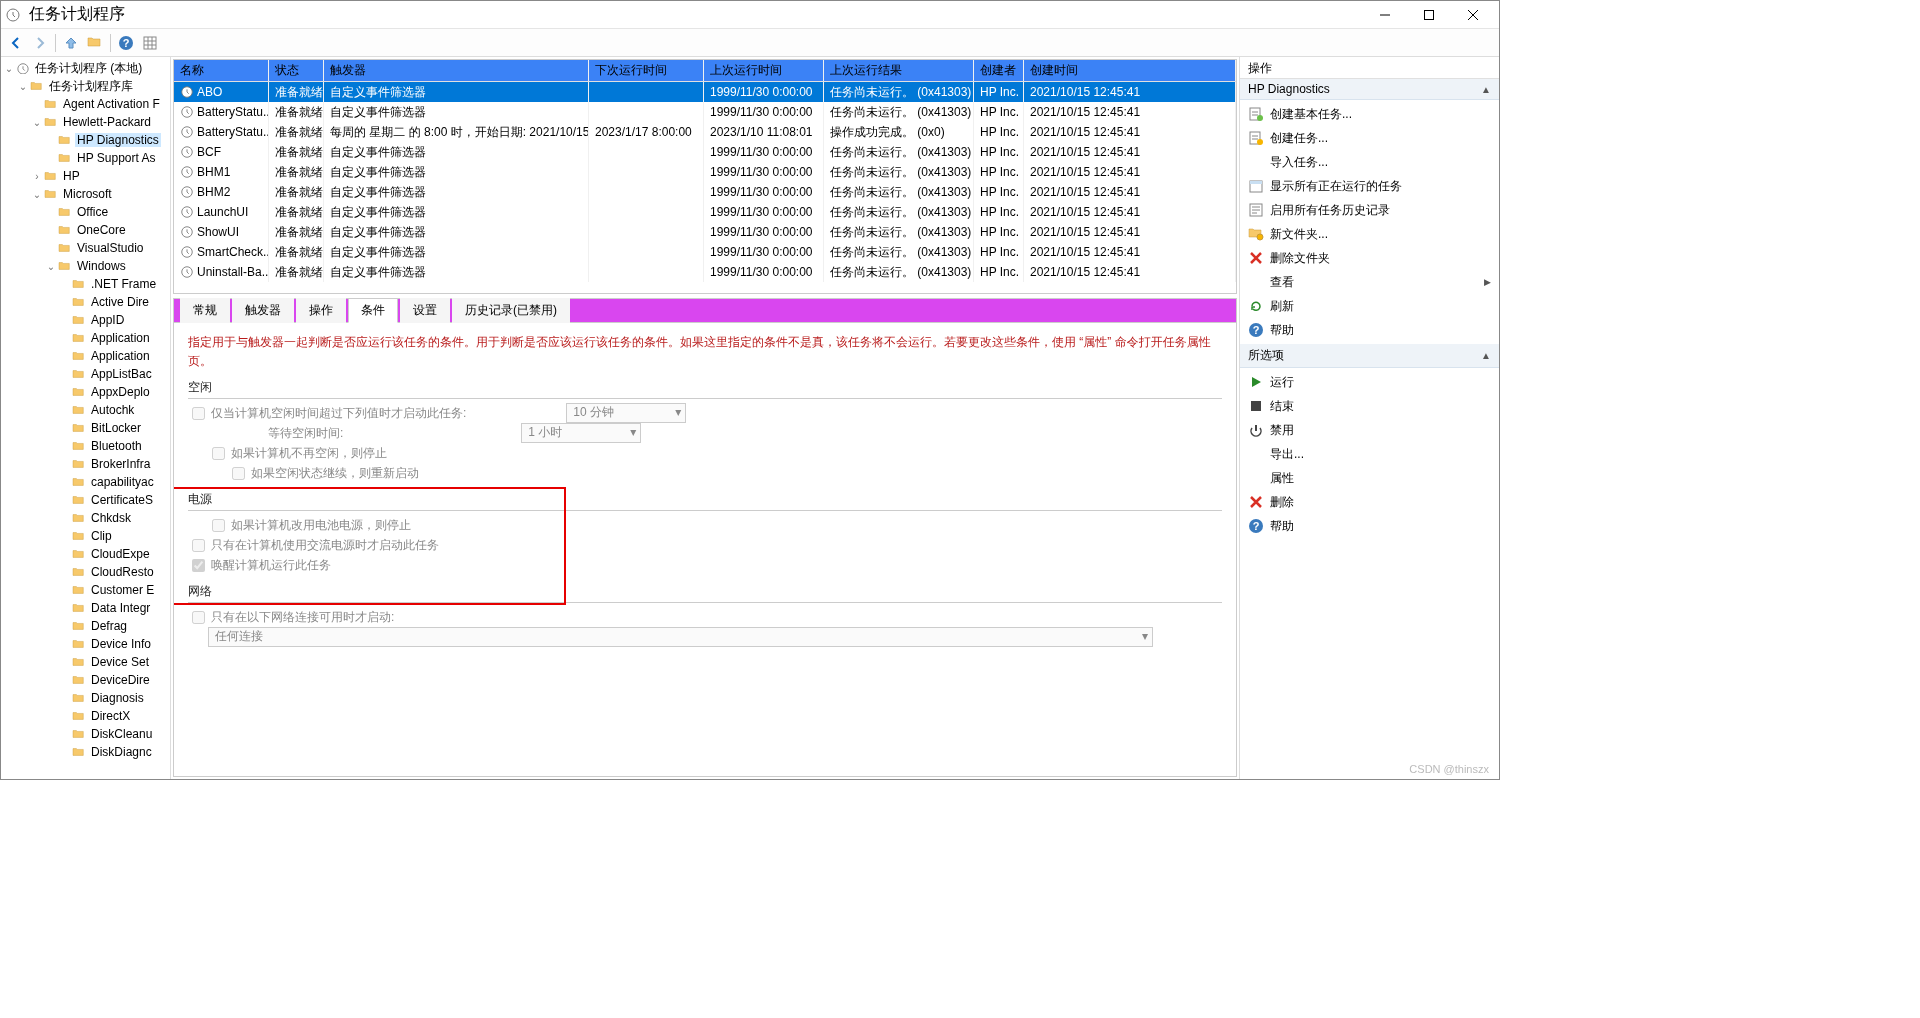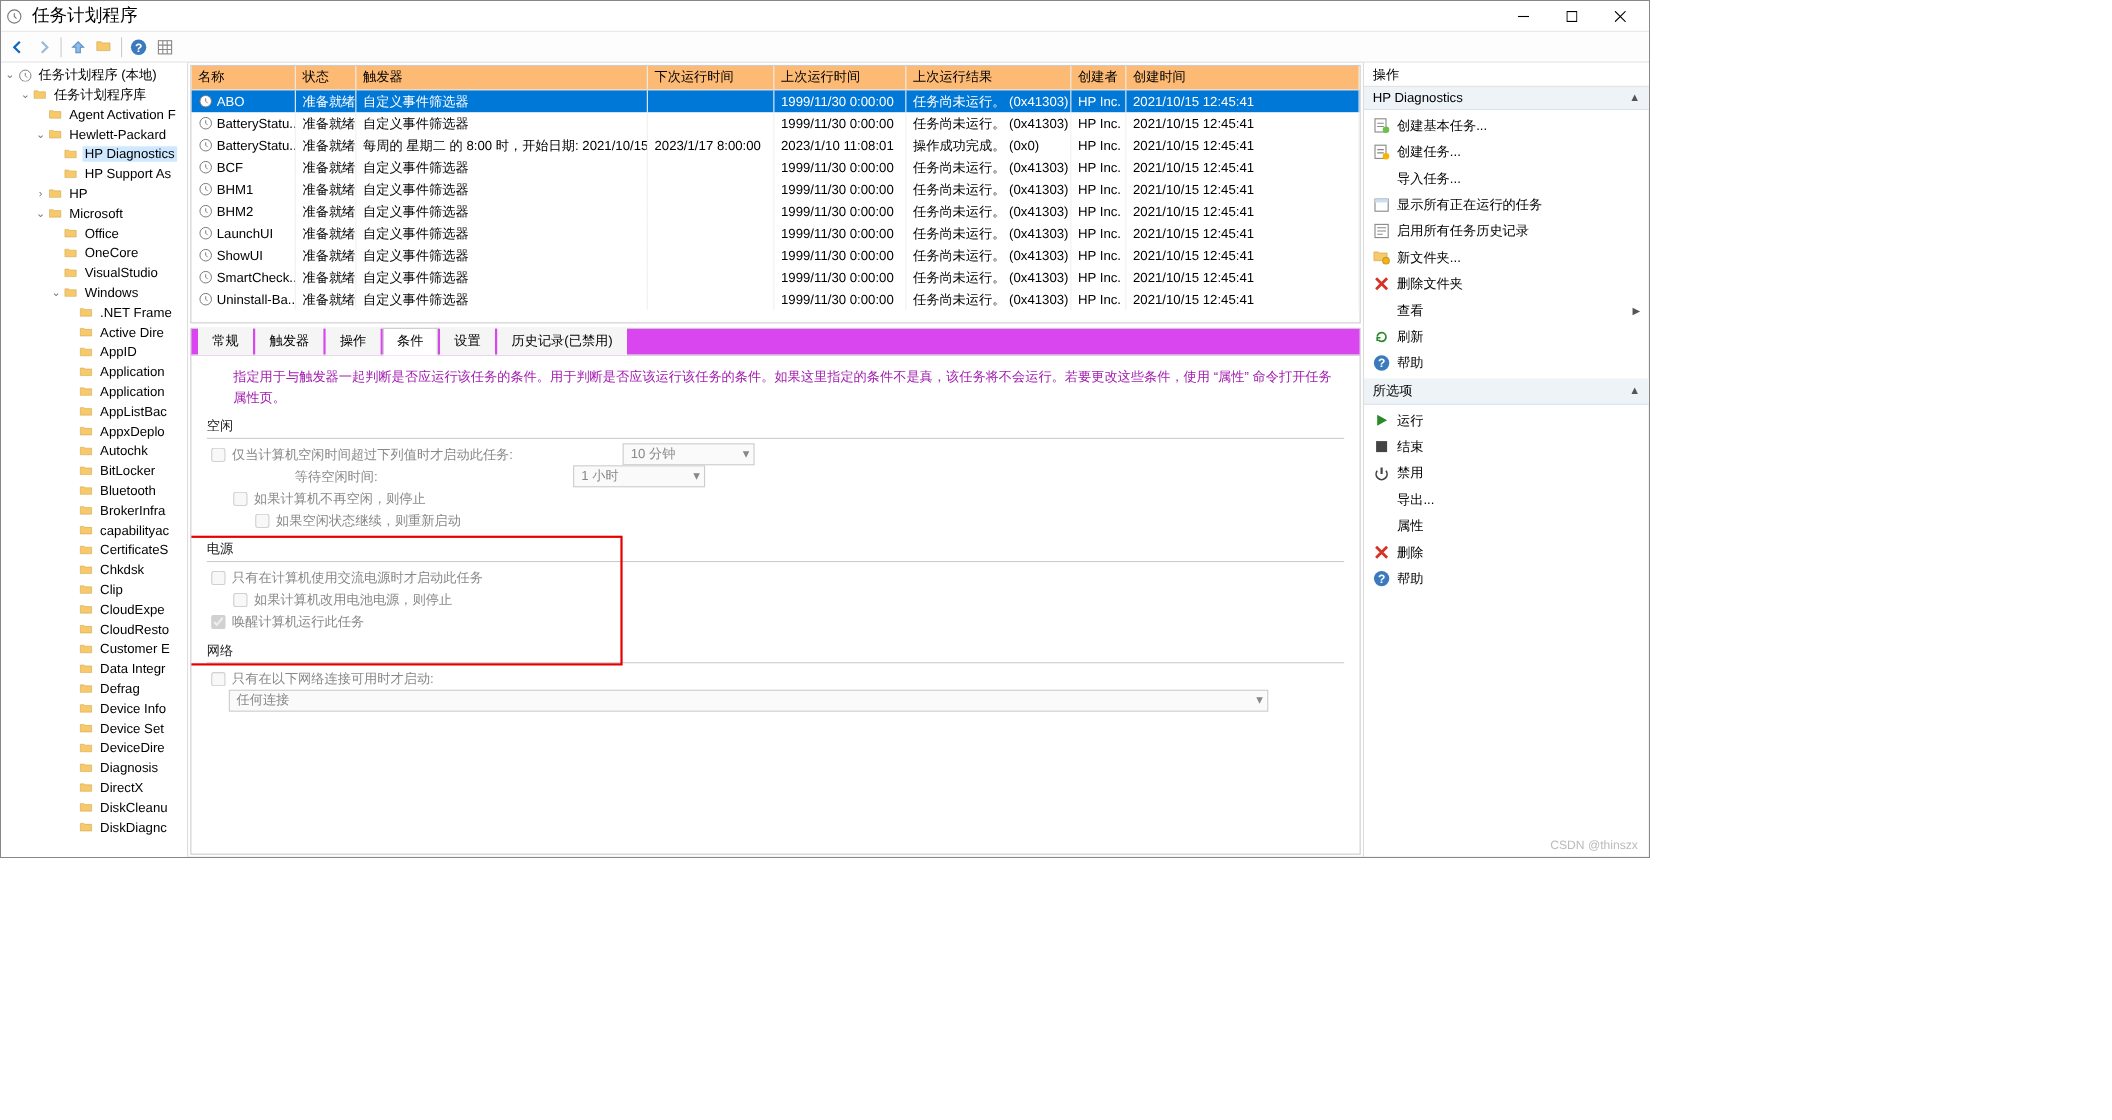--- a/index.html
+++ b/index.html
@@ -30,33 +30,33 @@
   .tnode { white-space:nowrap; height:18px; display:flex; align-items:center; padding-right:4px; cursor:default; }
   .tnode .arrow { width:12px; text-align:center; color:#777; font-size:10px; }
   .tnode .ficon { width:16px; height:14px; margin-right:2px; display:inline-flex; align-items:center; justify-content:center; }
   .tnode .label { padding:0 2px; }
   .tnode.sel .label { background:#cde8ff; }
   .folder-svg { width:14px; height:12px; }
 
   .mid-pane { flex:1; display:flex; flex-direction:column; min-width:0; }
 
   .task-grid { height:235px; border:1px solid #ccc; margin:2px; overflow:auto; }
-  .grid-head { display:flex; background:#fdba74; border-bottom:1px solid #e0e0e0; height:22px; align-items:center; font-weight:400; position:sticky; top:0; }
+  .grid-head { display:flex; background:#3b82f6; border-bottom:1px solid #e0e0e0; height:22px; align-items:center; font-weight:400; position:sticky; top:0; }
   .grid-head .col, .grid-row .col { padding:0 6px; overflow:hidden; text-overflow:ellipsis; white-space:nowrap; border-right:1px solid #f0f0f0; height:100%; display:flex; align-items:center; }
   .grid-row { display:flex; height:20px; align-items:flex-end; }
   .grid-row.sel { background:#0078d7; color:#fff; }
   .c0{width:95px;} .c1{width:55px;} .c2{width:265px;} .c3{width:115px;} .c4{width:120px;} .c5{width:150px;} .c6{width:50px;} .c7{flex:1;}
   .clock-svg { width:14px; height:14px; margin-right:3px; flex-shrink:0; }
 
   .detail-pane { flex:1; border:1px solid #ccc; margin:2px; display:flex; flex-direction:column; min-height:0; }
   .tabs { display:flex; height:24px; align-items:flex-end; padding-left:6px; border-bottom:1px solid #ccc; background:#d946ef; }
   .tab { padding:3px 12px; border:1px solid transparent; margin-right:2px; cursor:default; position:relative; top:1px; background:#f5f5f5;}
   .tab.active { border:1px solid #ccc; border-bottom:1px solid #fff; background:#fff; }
   .detail-body { flex:1; overflow:auto; padding:10px 14px; position:relative; color:#222; }
-  .detail-body .desc { line-height:1.6; color:#a21caf;margin-left:24px; }
+  .detail-body .desc { line-height:1.6; color:#b91c1c; }
   .sect-title { margin-top:8px; }
   .sect-line { border-top:1px solid #ccc; margin:2px 0 4px; }
   .cond-row { display:flex; align-items:center; height:20px; padding-left:0; }
   .cond-row input[type=checkbox] { margin-right:6px; }
   .disabled { color:#888; }
   .disabled input[type=checkbox] { }
   .combo { display:inline-block; border:1px solid #ccc; height:20px; min-width:120px; padding:0 18px 0 6px; position:relative; color:#888; background:#fafafa; }
   .combo:after { content:"▾"; position:absolute; right:4px; top:1px; color:#888; }
   .redbox { position:absolute; border:2px solid #e60000; pointer-events:none; }
 
@@ -758,27 +758,27 @@
           </div>
           <div class="cond-row disabled" style="padding-left:40px;">
             <input type="checkbox" disabled="" style="">
             <span>如果空闲状态继续，则重新启动</span>
           </div>
 
           <div style="position:relative;">
             <div class="redbox" style="left:-20px; top:-4px; width:398px; height:118px;"></div>
             <div class="sect-title">电源</div>
             <div class="sect-line"></div>
+            <div class="cond-row disabled" style="padding-left:20px;">
+              <input type="checkbox" disabled="" style="">
+              <span>如果计算机改用电池电源，则停止</span>
+            </div>
             <div class="cond-row disabled">
               <input type="checkbox" disabled="" style="">
               <span>只有在计算机使用交流电源时才启动此任务</span>
-            </div>
-            <div class="cond-row disabled" style="padding-left:20px;">
-              <input type="checkbox" disabled="" style="">
-              <span>如果计算机改用电池电源，则停止</span>
             </div>
             <div class="cond-row disabled">
               <input type="checkbox" checked="" disabled="" style="">
               <span>唤醒计算机运行此任务</span>
             </div>
 
             <div class="sect-title">网络</div>
             <div class="sect-line"></div>
             <div class="cond-row disabled">
               <input type="checkbox" disabled="" style="">

